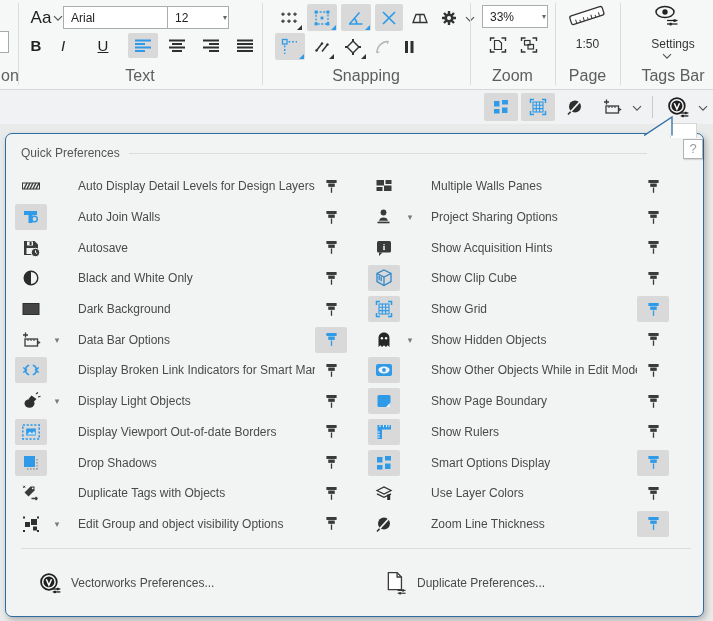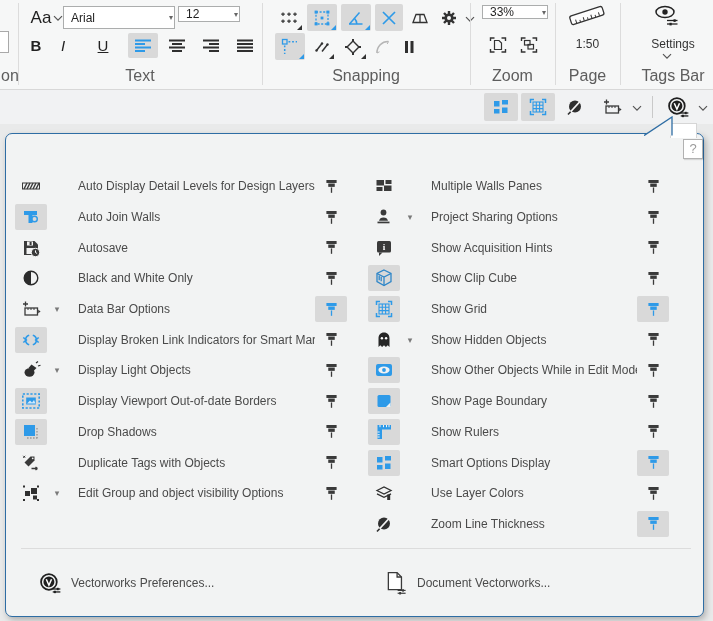--- a/index.html
+++ b/index.html
@@ -377,21 +377,21 @@
       <div class="btn" style="left:8px;top:5px;width:42px;height:26px">
         <span class="aa">Aa</span>
         <svg class="chev" style="margin-left:2px">
             <use href="#i-chevron"></use>
           </svg>
       </div>
       <div class="combo" style="left:45px;top:6px;width:112px;height:23px">
         <span>Arial</span>
         <span class="arrow">▾</span>
       </div>
-      <div class="combo" style="left:160px;top:6px;width:62px;height:16px">
+      <div class="combo" style="left:149px;top:6px;width:62px;height:23px">
         <span>12</span>
         <span class="arrow">▾</span>
       </div>
       <div class="btn" style="left:6px;top:33px;width:24px;height:25px">
         <span class="bi" style="font-weight:bold">B</span>
         </div>
       <div class="btn" style="left:33px;top:33px;width:24px;height:25px">
         <span class="bi" style="font-style:italic">I</span>
         </div>
       <div class="btn" style="left:72px;top:33px;width:26px;height:25px">
@@ -490,21 +490,21 @@
             <svg class="ic">
               <use href="#i-pause"></use>
             </svg>
           </div>
         </div>
       <div class="glabel">Snapping</div>
     </div>
     <div class="gsep" style="left:470px"></div>
 
     <div class="rg" style="left:470px;width:85px">
-      <div class="combo" style="left:12px;top:5px;width:66px;height:14px">
+      <div class="combo" style="left:12px;top:5px;width:66px;height:23px">
         <span>33%</span>
         <span class="arrow">▾</span>
       </div>
       <div class="btn" style="left:14px;top:32px;width:27px;height:26px">
         <svg class="ic">
             <use href="#i-fit-page"></use>
           </svg>
         </div>
       <div class="btn" style="left:45px;top:32px;width:27px;height:26px">
         <svg class="ic">
@@ -572,20 +572,24 @@
     </div>
 
   <div class="panel">
     <div class="help-ghost"></div>
     <svg class="tail" viewBox="0 0 30 20" preserveAspectRatio="none">
       <polygon points="0,19.6 28,1 28,19.6" fill="#f2f3f3"></polygon>
       <path d="M0,19.6 L28,1 V19.6" fill="none" stroke="#2e6da4" stroke-width="1.3"></path>
     </svg>
     <div class="help-btn">?</div>
 
+    <div class="phead">
+      <span class="ptitle">Quick Preferences</span>
+      <span class="pline"></span>
+    </div>
 
     <div class="pcols">
       <div class="pcol left" id="pcol-left">
           <div class="prow">
             <span class="ibox">
               <svg class="ic">
                 <use href="#i-detail-levels"></use>
               </svg>
             </span>
             <span class="fly"></span>
@@ -625,20 +629,34 @@
             </span>
           </div>
           <div class="prow">
             <span class="ibox">
               <svg class="ic">
                 <use href="#i-black-white"></use>
               </svg>
             </span>
             <span class="fly"></span>
             <span class="plabel">Black and White Only</span>
+            <span class="pinbox">
+              <svg class="pin">
+                <use href="#i-pin"></use>
+              </svg>
+            </span>
+          </div>
+          <div class="prow">
+            <span class="ibox">
+              <svg class="ic">
+                <use href="#i-dark-background"></use>
+              </svg>
+            </span>
+            <span class="fly"></span>
+            <span class="plabel">Dark Background</span>
             <span class="pinbox">
               <svg class="pin">
                 <use href="#i-pin"></use>
               </svg>
             </span>
           </div>
           <div class="prow">
             <span class="ibox">
               <svg class="ic">
                 <use href="#i-data-bar"></use>
@@ -914,17 +932,17 @@
       <div class="fitem vw">
         <svg class="icL">
             <use href="#i-v-logo"></use>
           </svg>
         <span>Vectorworks Preferences...</span>
       </div>
       <div class="fitem doc">
         <svg class="icL">
             <use href="#i-doc-prefs"></use>
           </svg>
-        <span>Document Vectorworks...</span>
+        <span>Duplicate Preferences...</span>
       </div>
     </div>
   </div>
 </div>
 
 </body></html>

